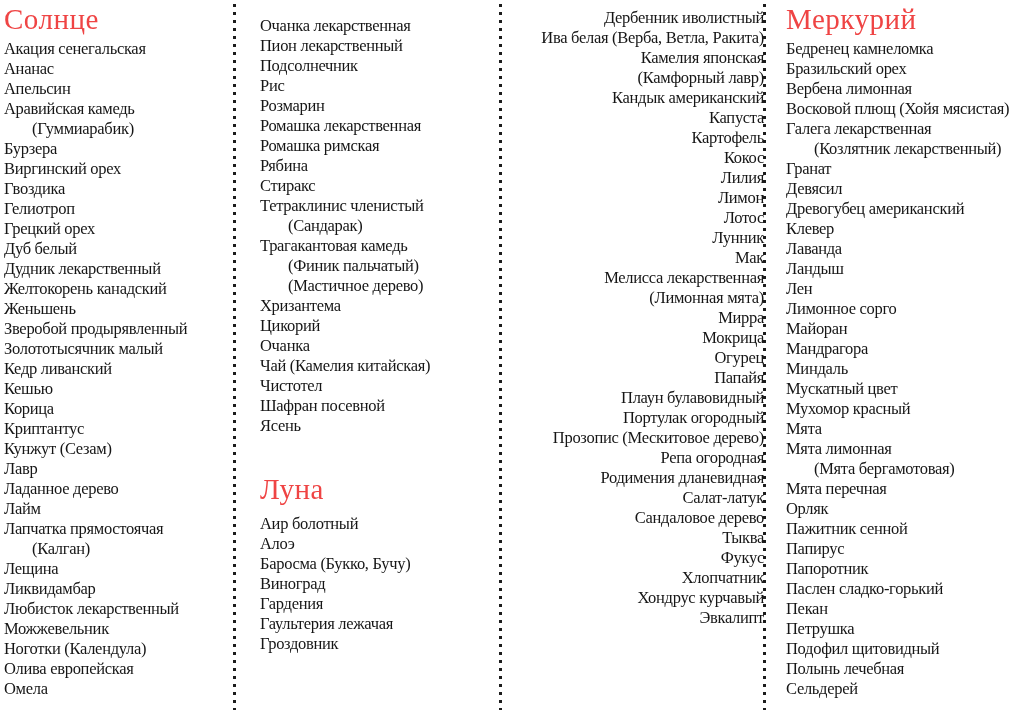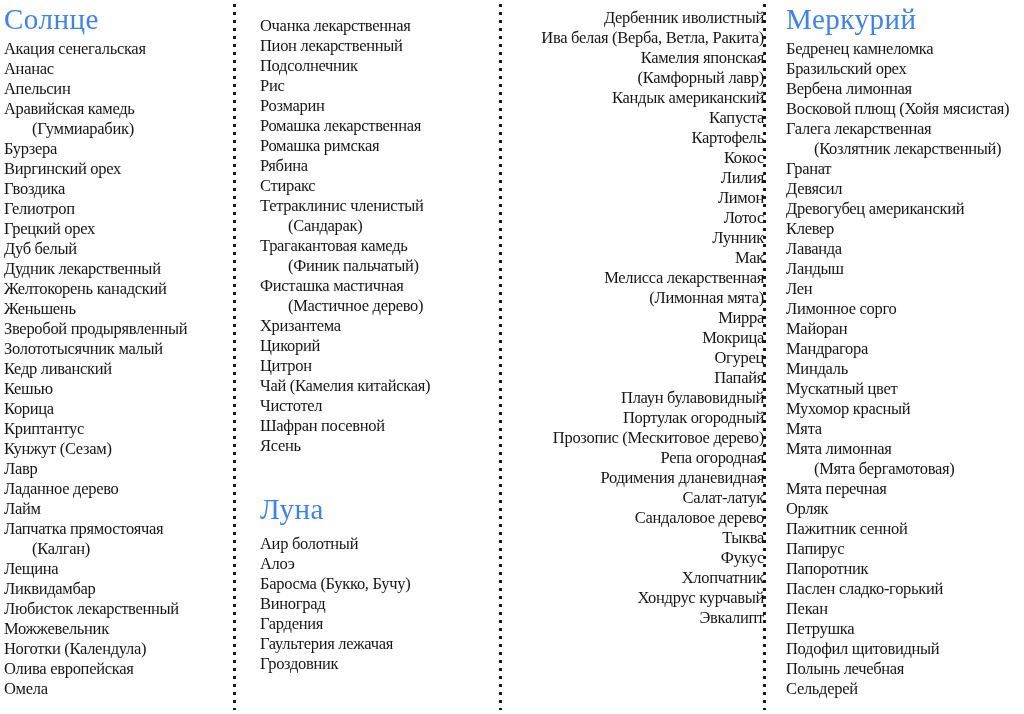--- a/index.html
+++ b/index.html
@@ -28,21 +28,21 @@
   .col-2 { left: 260px; top: 16px; width: 236px; }
   .col-3 { left: 524px; top: 8px;  width: 240px; text-align: right; }
   .col-4 { left: 786px; top: 2px;  width: 238px; }
 
   .planet-header {
     font-family: "Liberation Serif", "DejaVu Serif", serif;
     font-size: 29px;
     line-height: 34px;
     letter-spacing: 0.5px;
     font-weight: 400;
-    color: #3b82f6;
+    color: #ef4444;
     margin: 0 0 3px 0;
     white-space: nowrap;
   }
   .planet-header.mid {
     margin-top: 36px;
     margin-bottom: 8px;
   }
   .entry { margin: 0; padding: 0; }
   .line {
     font-size: 16.5px;
@@ -206,31 +206,30 @@
         <div class="line">Тетраклинис членистый</div>
         <div class="line cont">(Сандарак)</div>
       </div>
       <div class="entry">
         <div class="line">Трагакантовая камедь</div>
       </div>
       <div class="entry">
         <div class="line cont">(Финик пальчатый)</div>
       </div>
       <div class="entry">
-        <div class="line">Фисташка мастичная</div>
         <div class="line cont">(Мастичное дерево)</div>
       </div>
       <div class="entry">
         <div class="line">Хризантема</div>
       </div>
       <div class="entry">
         <div class="line">Цикорий</div>
       </div>
       <div class="entry">
-        <div class="line">Цитрон</div>
+        <div class="line">Очанка</div>
       </div>
       <div class="entry">
         <div class="line">Чай (Камелия китайская)</div>
       </div>
       <div class="entry">
         <div class="line">Чистотел</div>
       </div>
       <div class="entry">
         <div class="line">Шафран посевной</div>
       </div>

